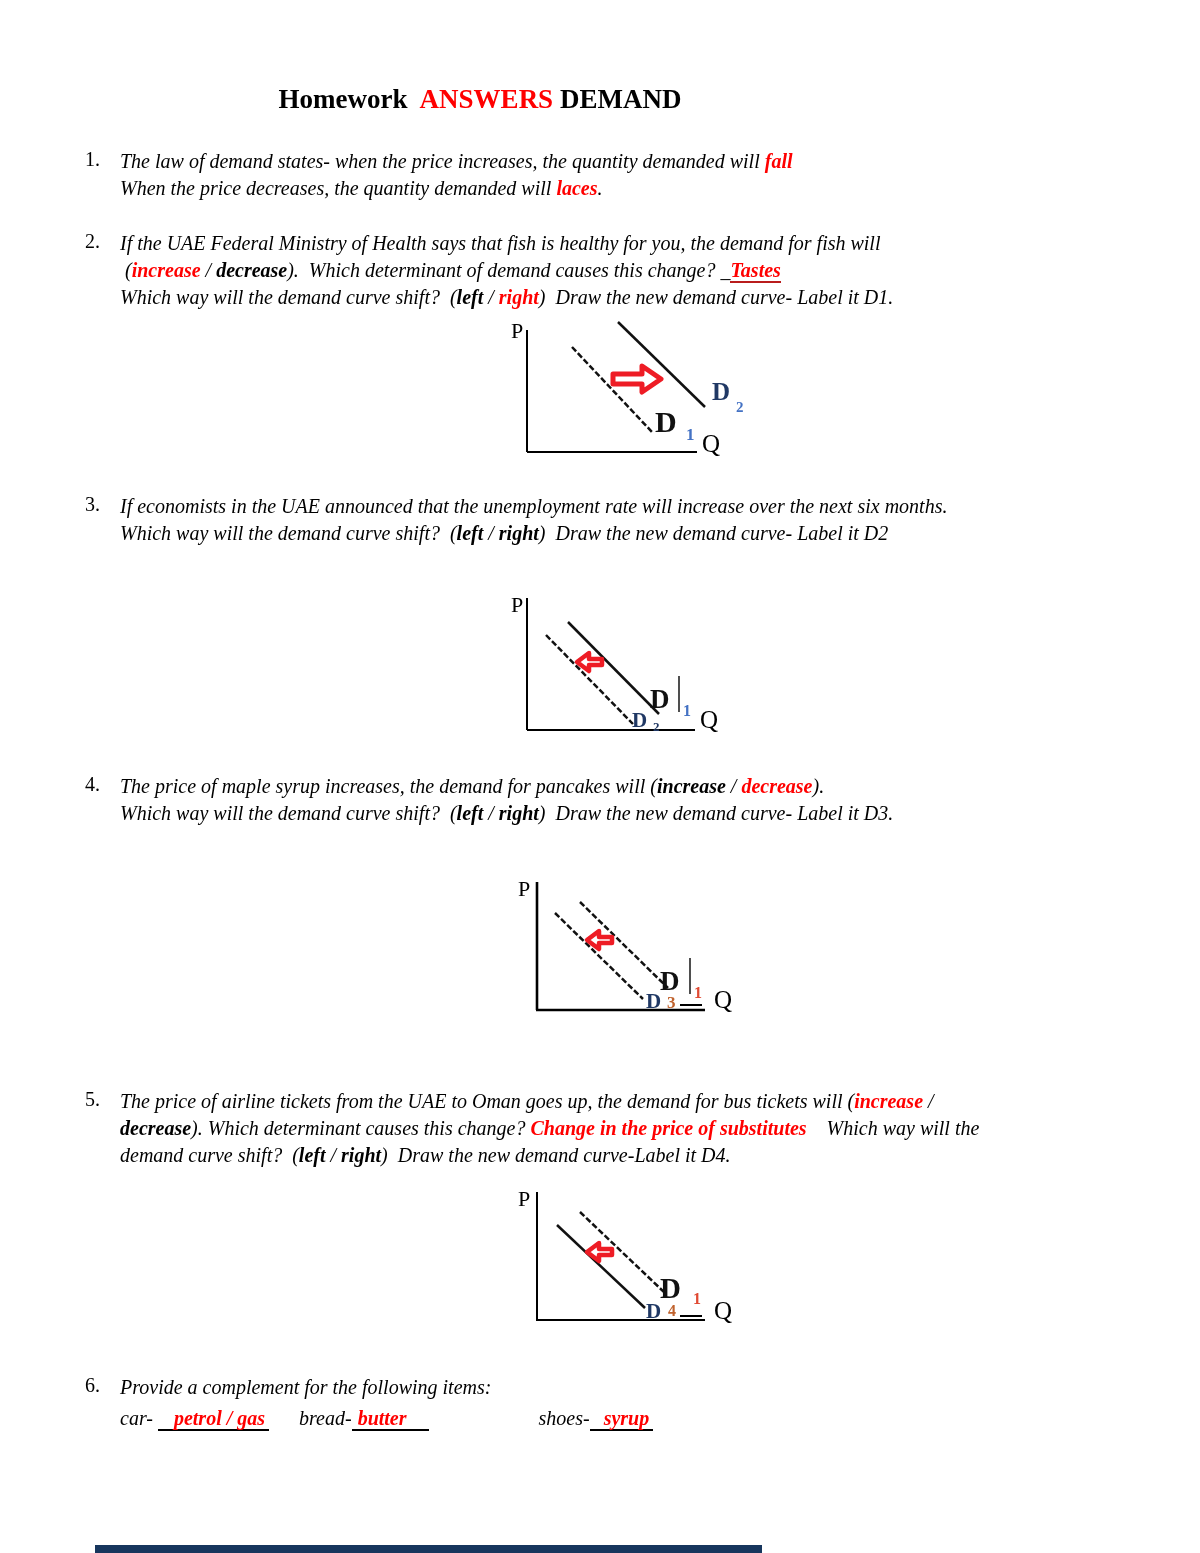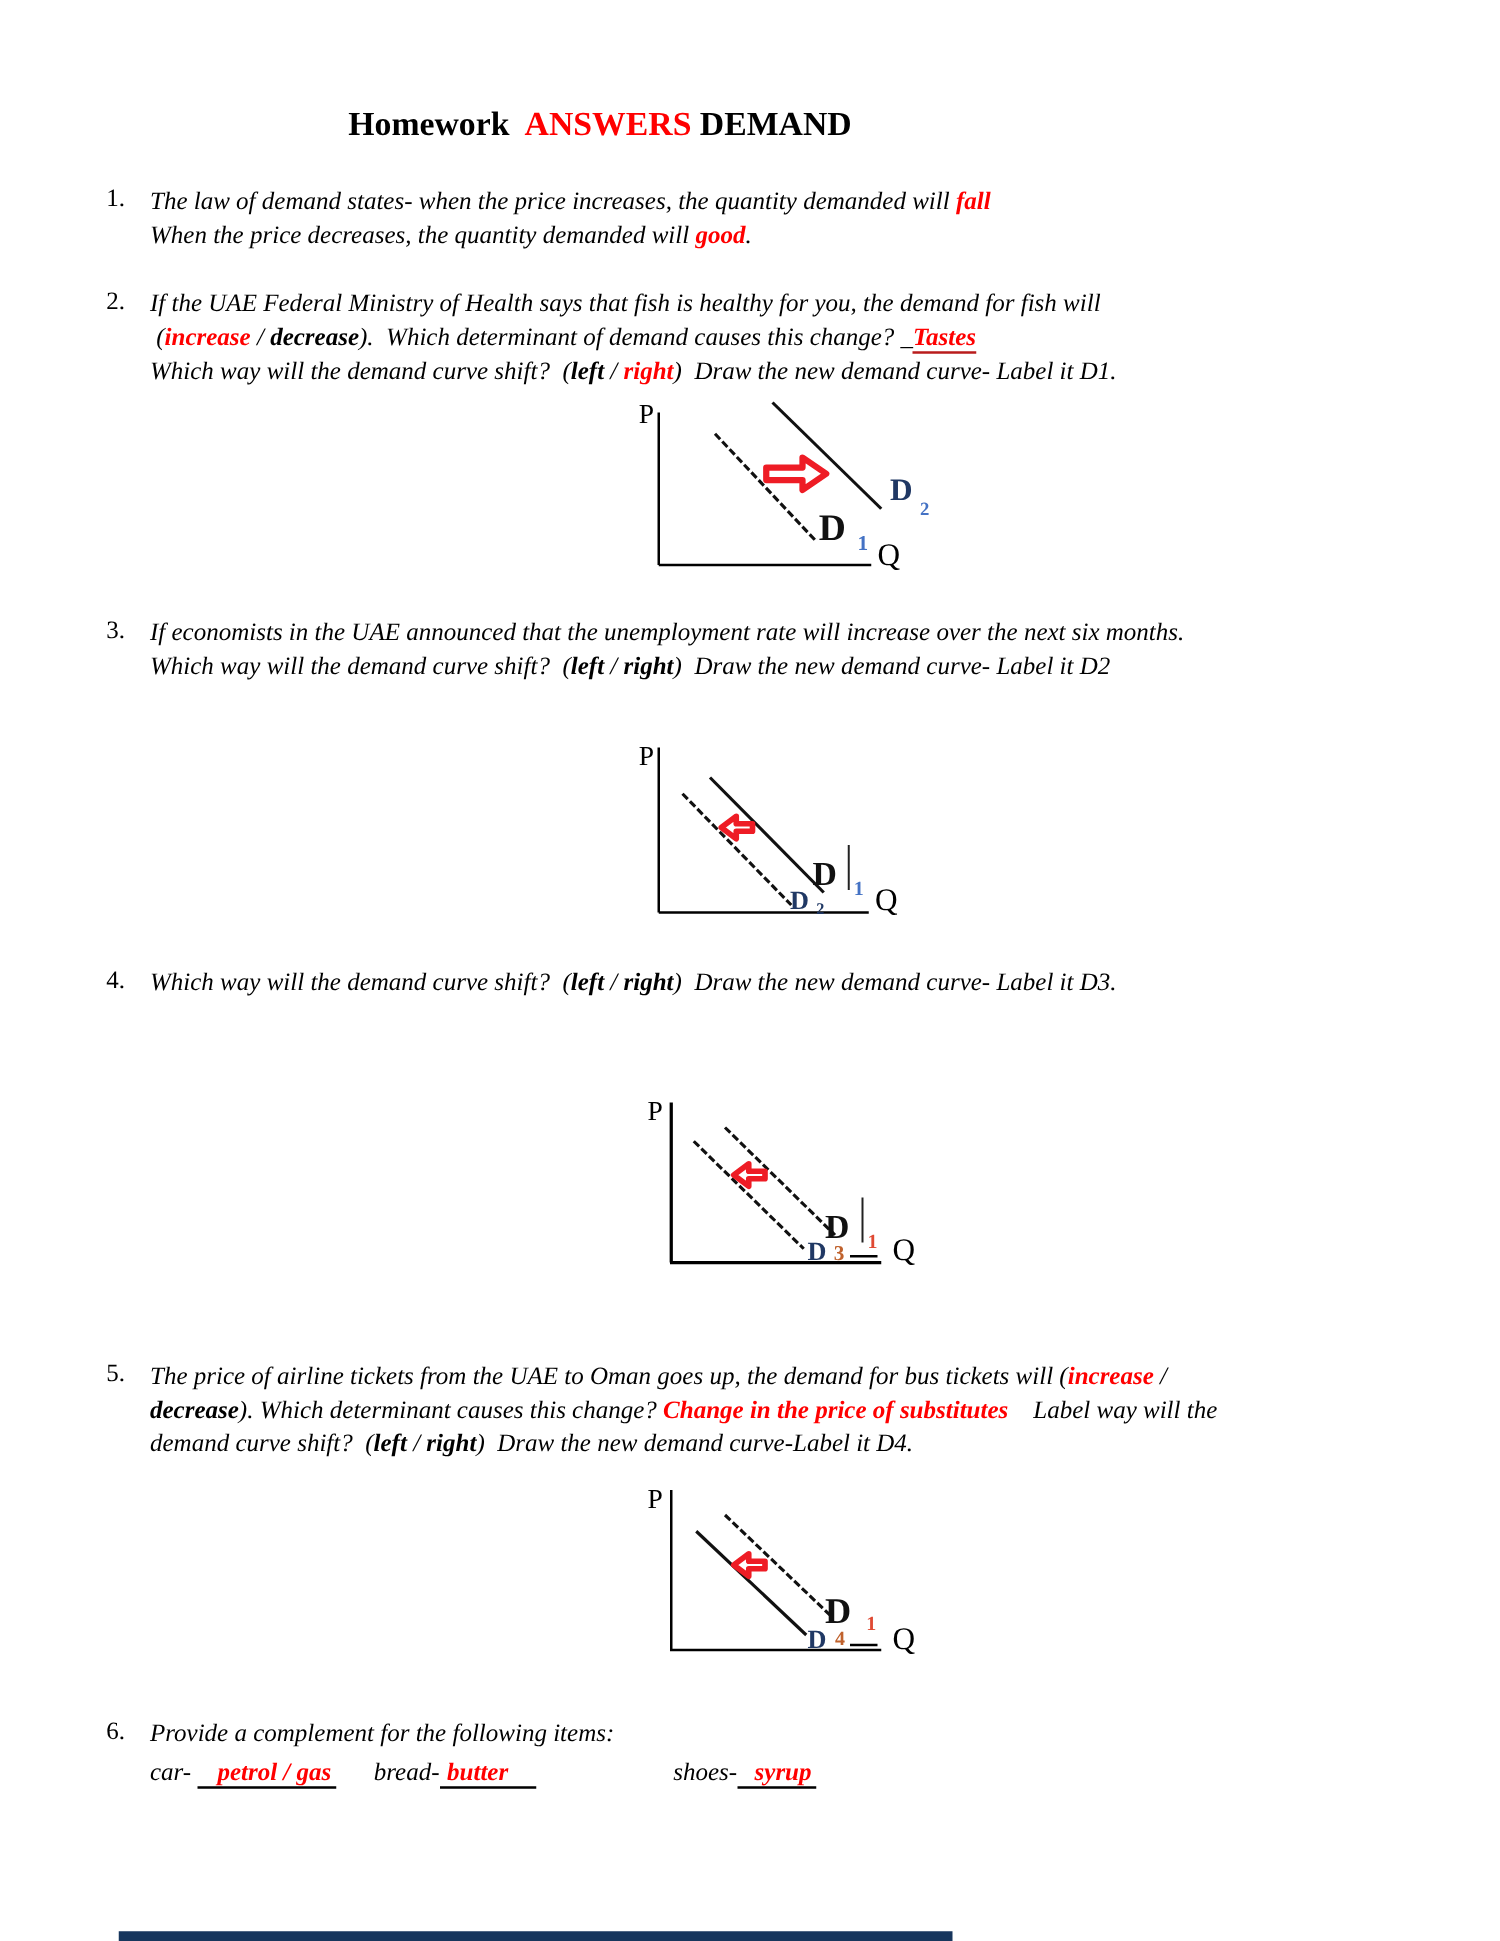--- a/index.html
+++ b/index.html
@@ -54,21 +54,21 @@
 </style>
 </head>
 <body>
 
 <div class="title"><span>Homework </span><span class="red"> ANSWERS</span><span> DEMAND</span></div>
 
 <div class="q" style="top:148px">
   <div class="qnum">1.</div>
   <div class="qtext">
     <div class="qline"><span>The law of demand states- when the price increases, the quantity demanded will </span><span class="red">fall</span></div>
-    <div class="qline"><span>When the price decreases, the quantity demanded will </span><span class="red">good</span><span>.</span></div>
+    <div class="qline"><span>When the price decreases, the quantity demanded will </span><span class="red">laces</span><span>.</span></div>
   </div>
 </div>
 
 <div class="q" style="top:230px">
   <div class="qnum">2.</div>
   <div class="qtext">
     <div class="qline"><span>If the UAE Federal Ministry of Health says that fish is healthy for you, the demand for fish will</span></div>
     <div class="qline"><span> (</span><span class="red">increase</span><span> / </span><span class="bb">decrease</span><span>).  Which determinant of demand causes this change? _</span><span class="red ul-red">Tastes</span></div>
     <div class="qline"><span>Which way will the demand curve shift?  (</span><span class="bb">left</span><span> / </span><span class="red">right</span><span>)  Draw the new demand curve- Label it D1.</span></div>
   </div>
@@ -111,20 +111,21 @@
   <line class="bar" x1="176" y1="90" x2="176" y2="126"></line>
   <text class="sub-blue" x="180" y="130" font-size="16">1</text>
   <text class="dnavy" x="129" y="141" font-size="21">D</text>
   <text class="dnavy" x="150" y="145" font-size="13">2</text>
   <text x="197" y="142" font-size="25">Q</text>
 </svg>
 
 <div class="q" style="top:773px">
   <div class="qnum">4.</div>
   <div class="qtext">
+    <div class="qline"><span>The price of maple syrup increases, the demand for pancakes will (</span><span class="bb">increase</span><span> / </span><span class="red">decrease</span><span>).</span></div>
     <div class="qline"><span>Which way will the demand curve shift?  (</span><span class="bb">left</span><span> / </span><span class="bb">right</span><span>)  Draw the new demand curve- Label it D3.</span></div>
   </div>
 </div>
 
 <svg style="left:508px;top:870px" width="290" height="155" viewBox="0 0 290 155">
   <text x="10" y="26" font-size="22">P</text>
   <line class="axis-thick" x1="29" y1="12" x2="29" y2="140"></line>
   <line class="axis-thick" x1="28" y1="140" x2="197" y2="140"></line>
   <line class="curve-dash" x1="72" y1="32" x2="160" y2="118"></line>
   <line class="curve-dash" x1="47" y1="43" x2="135" y2="129"></line>
@@ -137,21 +138,21 @@
   <text class="dnavy" x="138" y="138" font-size="21">D</text>
   <text class="sub-orange" x="159" y="138" font-size="17">3</text>
   <line class="axis" x1="172" y1="135" x2="194" y2="135"></line>
   <text x="206" y="138" font-size="25">Q</text>
 </svg>
 
 <div class="q" style="top:1088px">
   <div class="qnum">5.</div>
   <div class="qtext">
     <div class="qline"><span>The price of airline tickets from the UAE to Oman goes up, the demand for bus tickets will (</span><span class="red">increase</span><span> /</span></div>
-    <div class="qline"><span class="bb">decrease</span><span>). Which determinant causes this change? </span><span class="red">Change in the price of substitutes</span><span>    Label way will the</span></div>
+    <div class="qline"><span class="bb">decrease</span><span>). Which determinant causes this change? </span><span class="red">Change in the price of substitutes</span><span>    Which way will the</span></div>
     <div class="qline"><span>demand curve shift?  (</span><span class="bb">left</span><span> / </span><span class="bb">right</span><span>)  Draw the new demand curve-Label it D4.</span></div>
   </div>
 </div>
 
 <svg style="left:508px;top:1180px" width="290" height="155" viewBox="0 0 290 155">
   <text x="10" y="26" font-size="22">P</text>
   <line class="axis" x1="29" y1="12" x2="29" y2="140"></line>
   <line class="axis" x1="28" y1="140" x2="197" y2="140"></line>
   <line class="curve-dash" x1="72" y1="32" x2="157" y2="113"></line>
   <line class="curve" x1="49" y1="45" x2="137" y2="128"></line>

